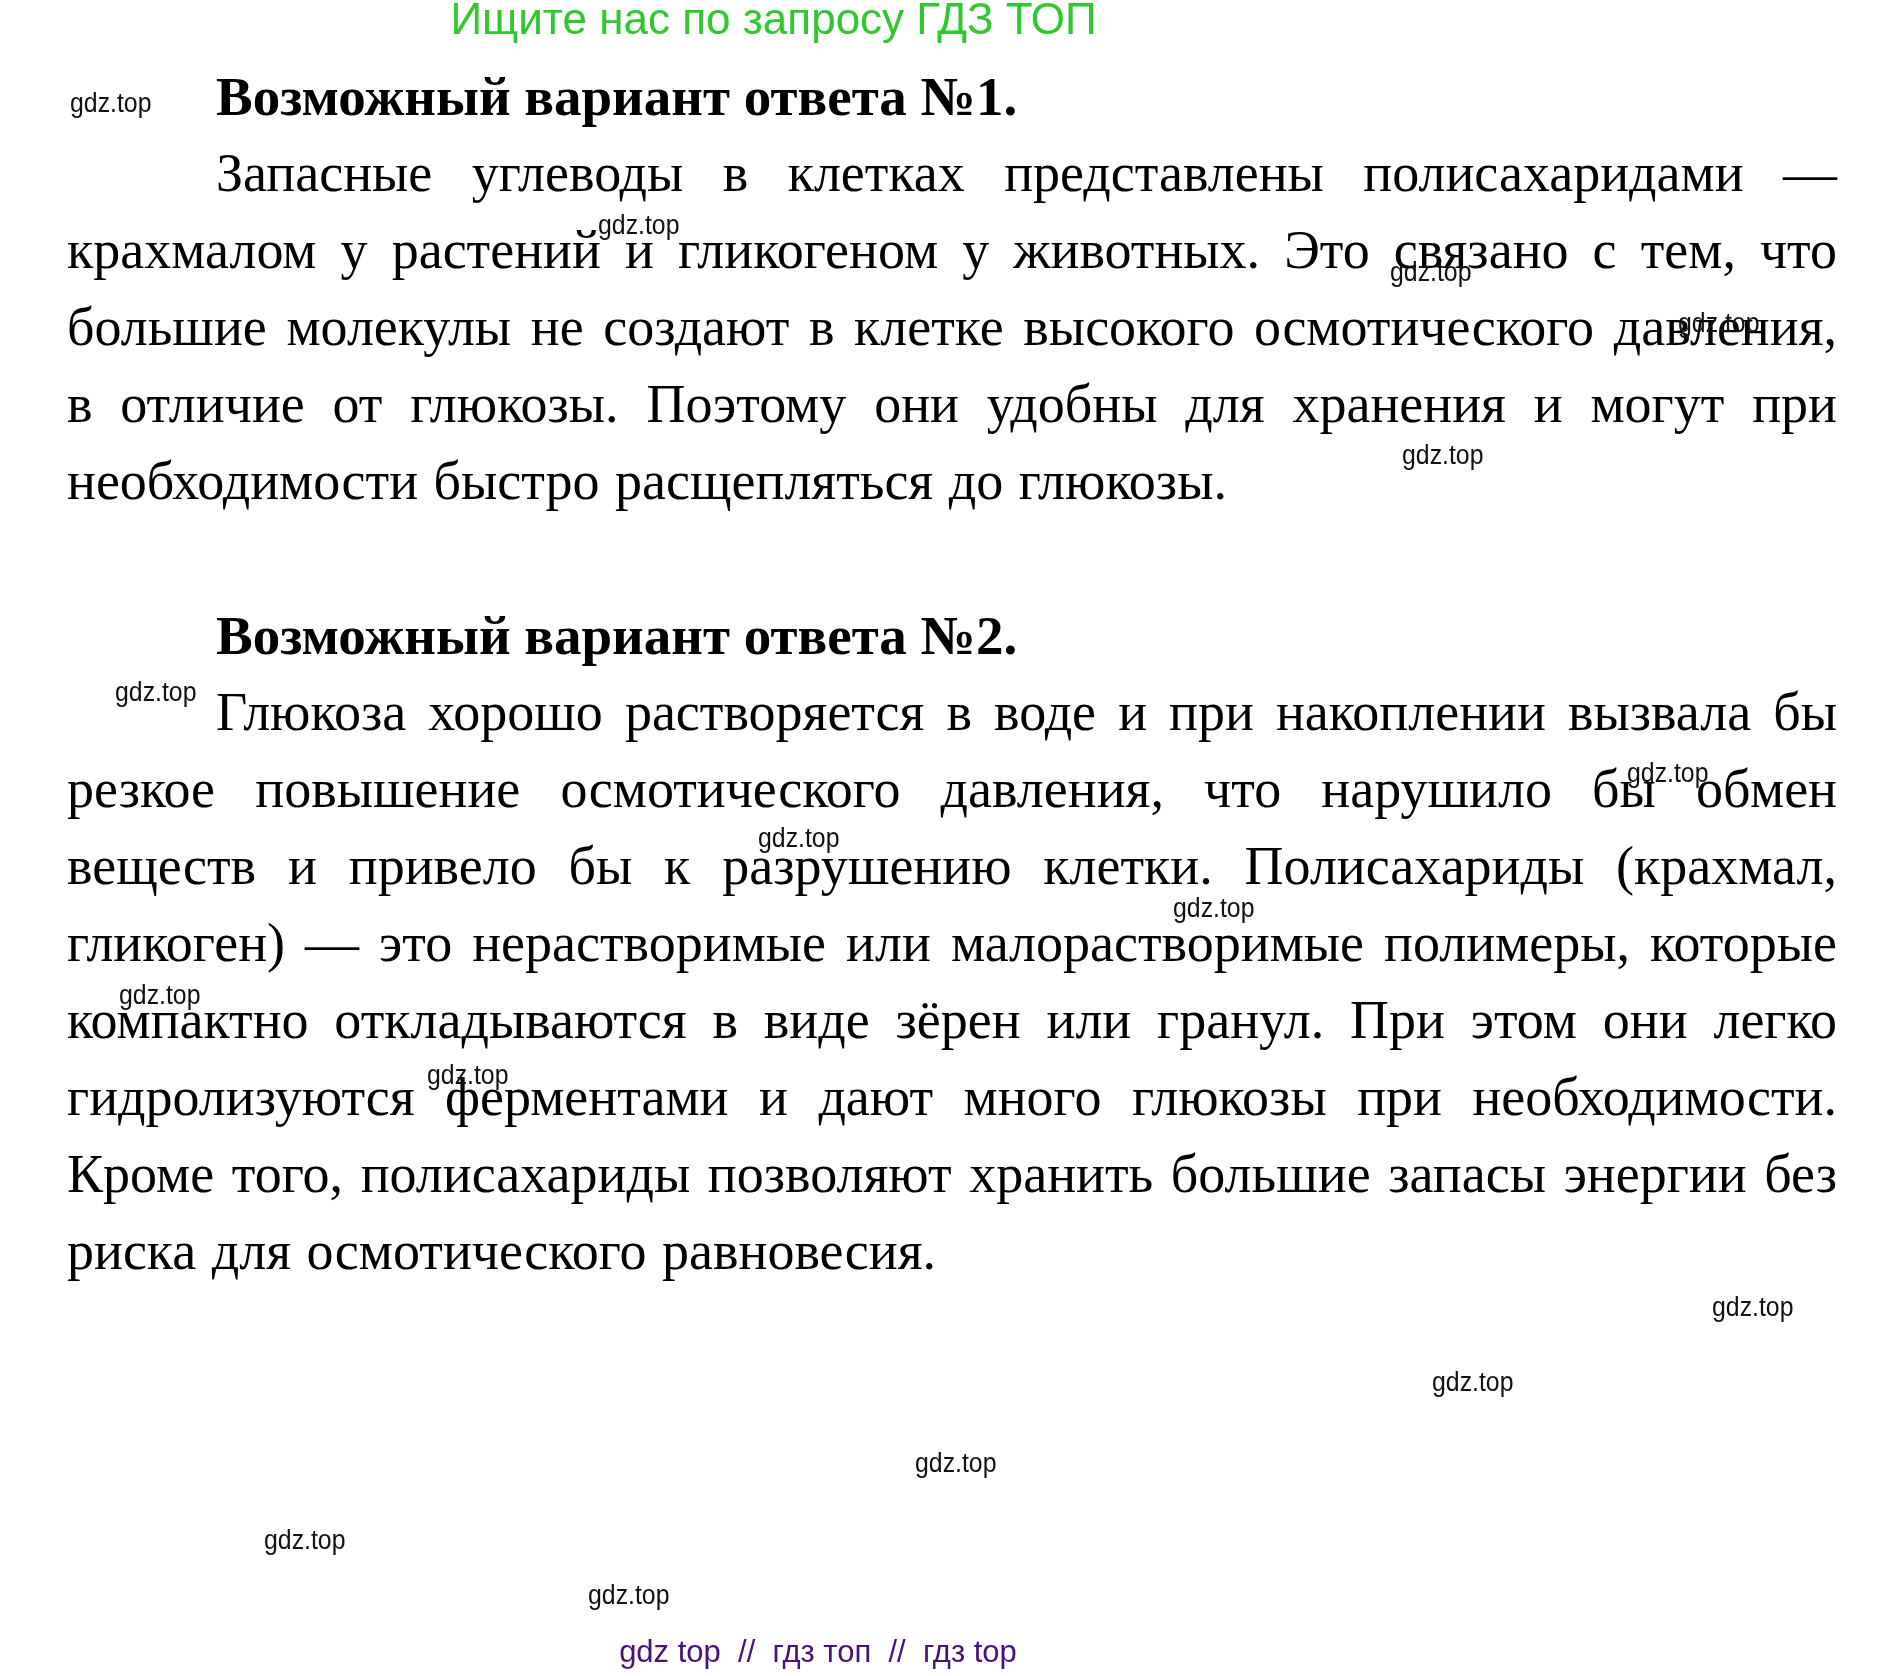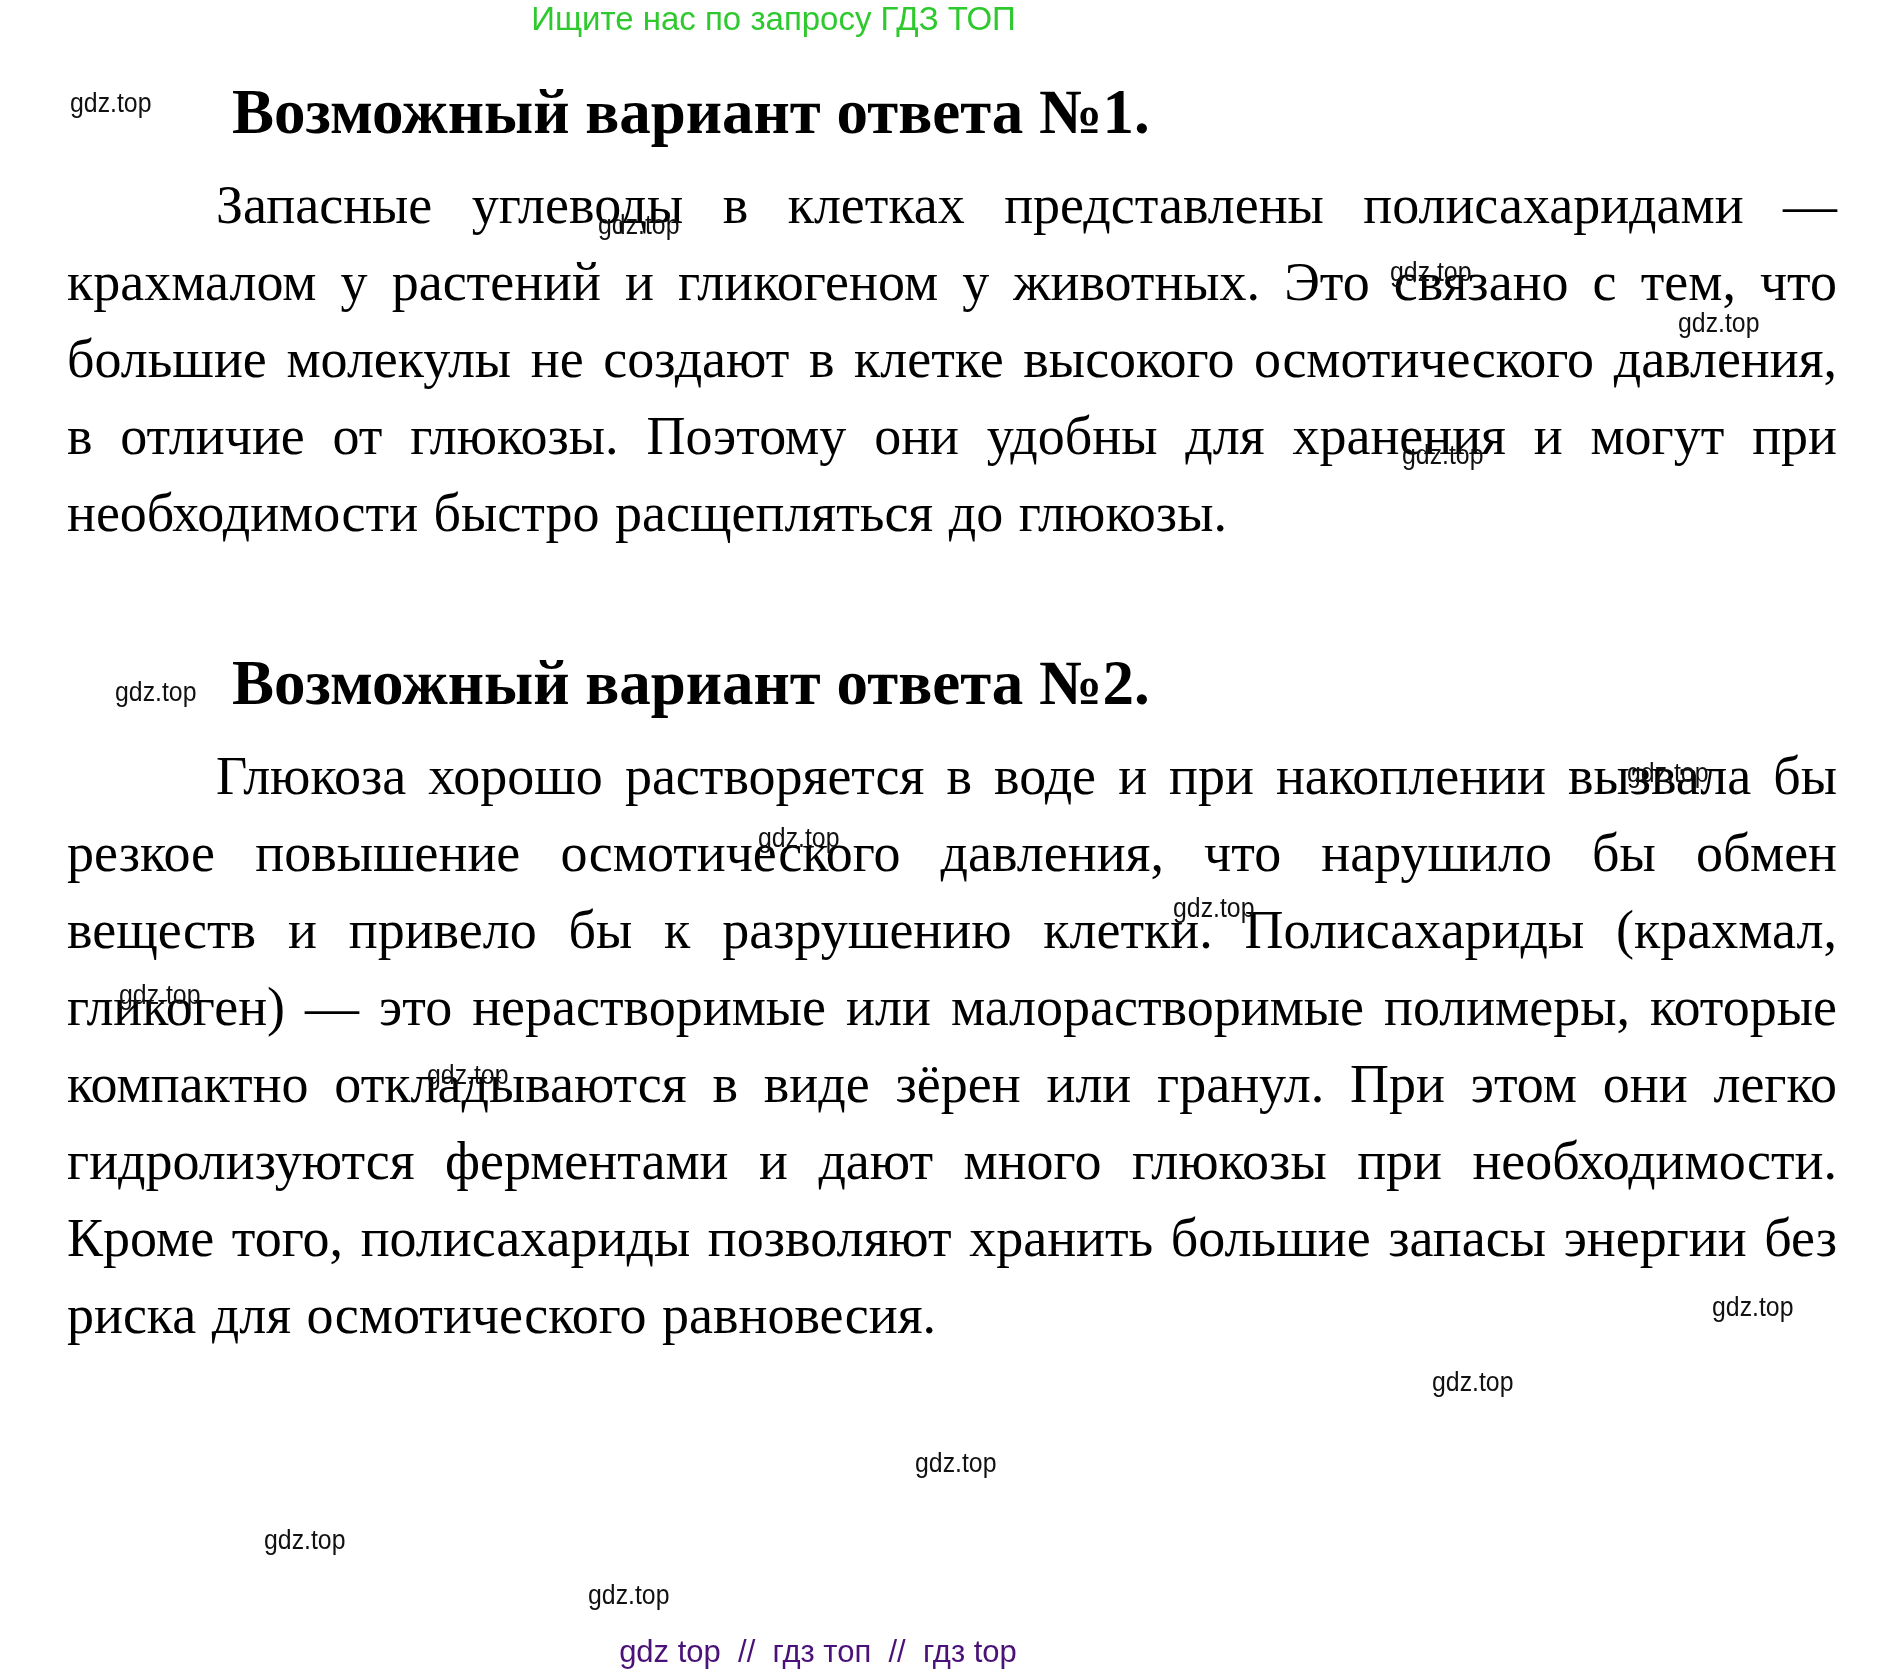--- a/index.html
+++ b/index.html
@@ -13,21 +13,21 @@
       position: relative;
       overflow: hidden;
     }
     .top-banner {
       position: absolute;
       left: 0;
       top: 0;
       width: 1547px;
       text-align: center;
       font-family: "Liberation Sans", "DejaVu Sans", sans-serif;
-      font-size: 33px;
+      font-size: 44px;
       line-height: 38px;
       color: #2ec92e;
       text-decoration: none;
     }
     .content {
       position: absolute;
       left: 67px;
       top: 58px;
       width: 1770px;
       font-family: "Liberation Serif", "DejaVu Serif", serif;
@@ -40,22 +40,22 @@
       text-align: justify;
       text-indent: 149px;
       word-spacing: 2px;
     }
     .para.title {
       font-weight: bold;
       font-size: 54px;
       letter-spacing: -0.5px;
     }
     .heading {
-      margin: 16px;
-      font-size: 63px;
+      margin: 0;
+      font-size: 55px;
       line-height: 77px;
       font-weight: bold;
       text-indent: 149px;
     }
     .spacer {
       height: 77px;
     }
     .watermark {
       position: absolute;
       font-family: "Liberation Sans", "DejaVu Sans", sans-serif;

